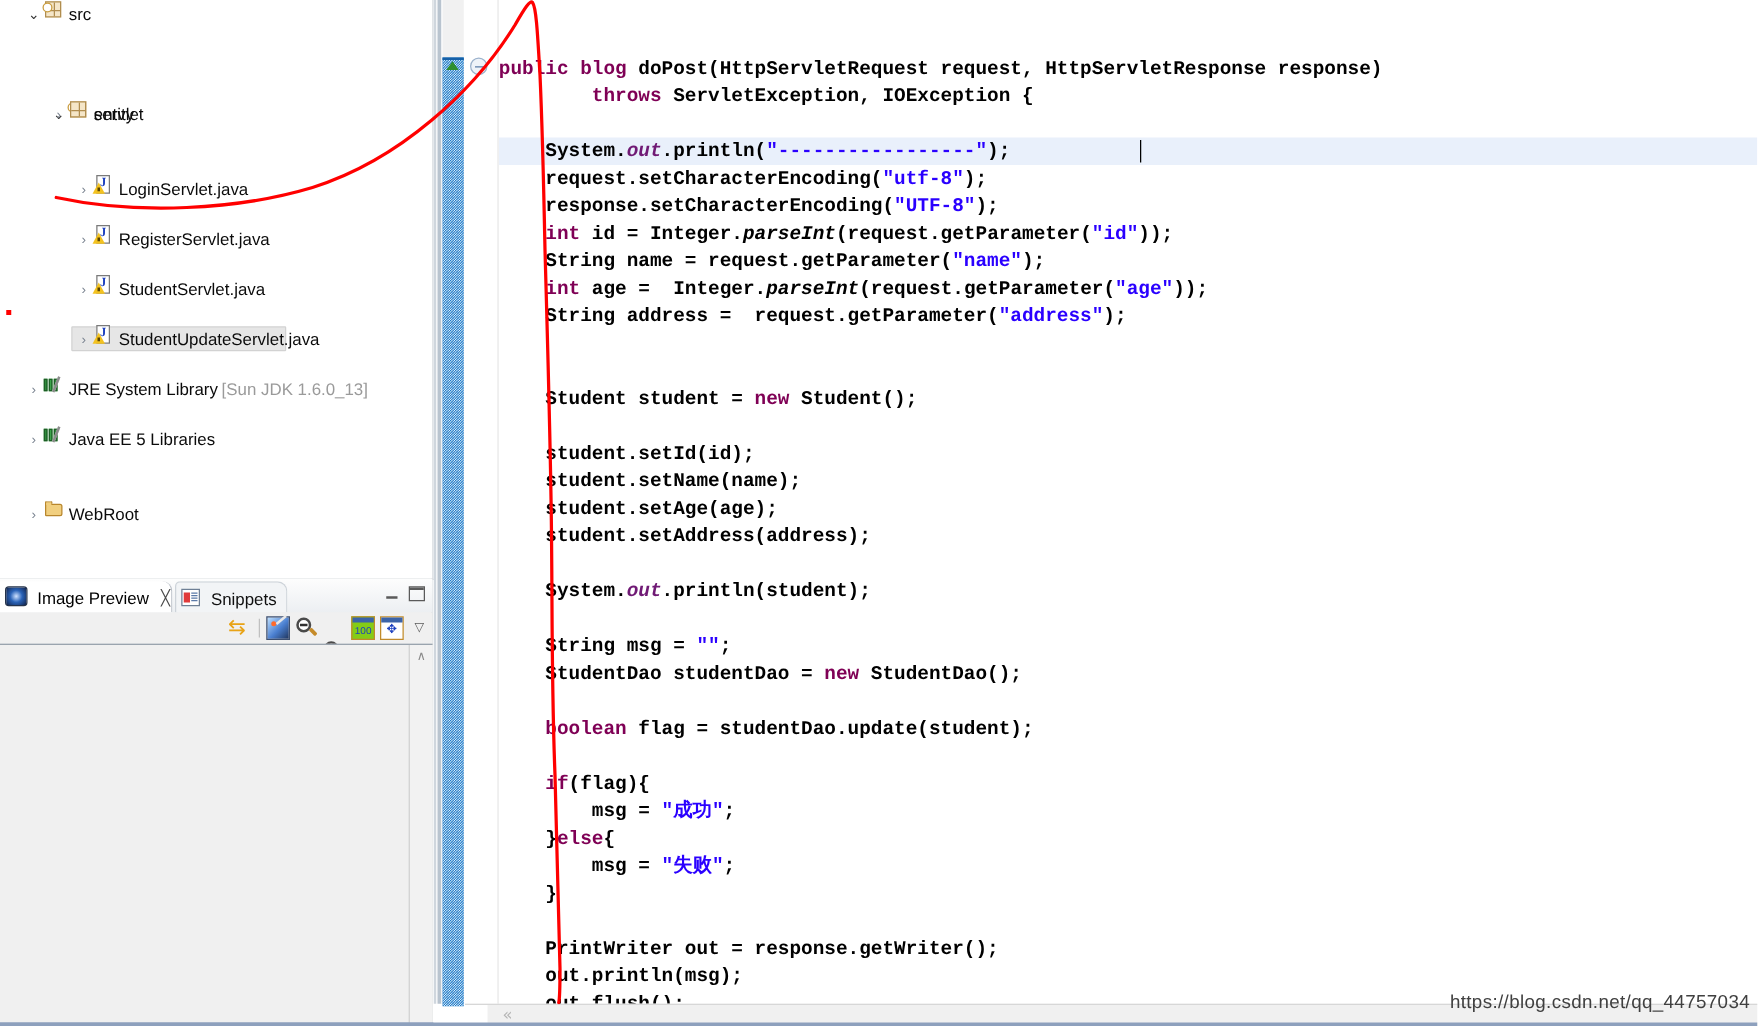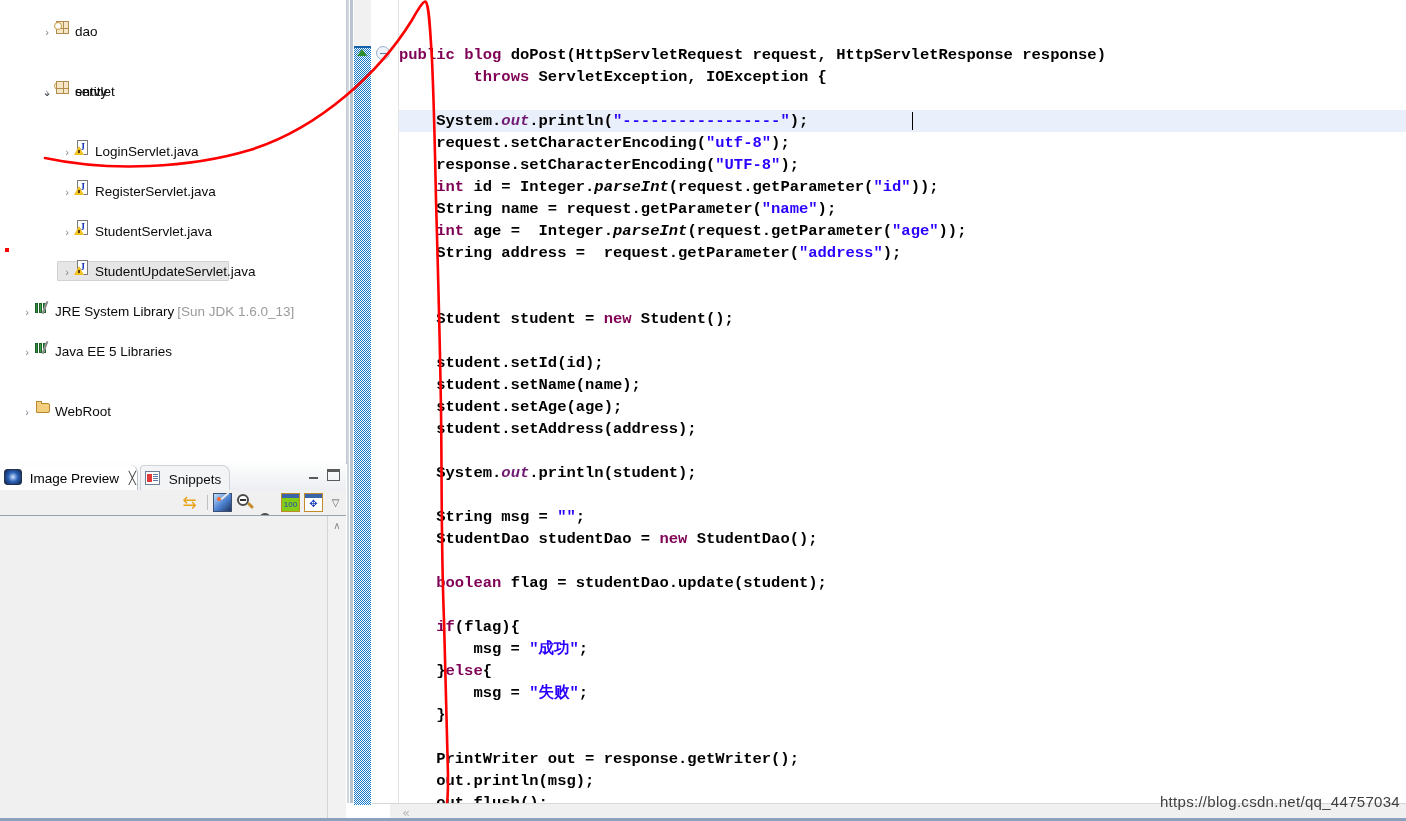--- a/index.html
+++ b/index.html
@@ -260,21 +260,21 @@
   
   #annotation{position:absolute;left:0;top:0;width:1406px;height:821px;pointer-events:none;}
   .reddot{position:absolute;left:5px;top:248px;width:4px;height:4px;background:#ff0000;}
 </style>
 </head>
 <body>
 
 <div id="left-panel">
 
   <div id="tree-panel">
-      <div class="tree-row" style="top: 20px;"><span class="inner" style="padding-left:40px;"><span class="twisty">›</span><span class="ic-pkg"><span class="gridsq"></span><span class="keyb"></span></span><span class="tlabel">dao</span></span></div>
+      <div class="tree-row" style="top: 0px;"><span class="inner" style="padding-left:20px;"><span class="twisty open">⌄</span><span class="ic-pkgfolder"><span class="gridsq"></span><span class="keyb"></span></span><span class="tlabel">src</span></span></div>
       <div class="tree-row" style="top: 60px;"><span class="inner" style="padding-left:40px;"><span class="twisty open">⌄</span><span class="ic-pkg"><span class="gridsq"></span><span class="keyb"></span></span><span class="tlabel">servlet</span></span></div>
       <div class="tree-row" style="top: 40px;"><span class="inner" style="padding-left:40px;"><span class="twisty">›</span><span class="ic-pkg"><span class="gridsq"></span></span><span class="tlabel">entity</span></span></div>
       <div class="tree-row" style="top: 80px;"><span class="inner" style="padding-left:60px;"><span class="twisty">›</span><span class="ic-java"><span class="page"></span><span class="jglyph">J</span><span class="warnb"></span></span><span class="tlabel">LoginServlet.java</span></span></div>
       <div class="tree-row" style="top: 100px;"><span class="inner" style="padding-left:60px;"><span class="twisty">›</span><span class="ic-java"><span class="page"></span><span class="jglyph">J</span><span class="warnb"></span></span><span class="tlabel">RegisterServlet.java</span></span></div>
       <div class="tree-row" style="top: 120px;"><span class="inner" style="padding-left:60px;"><span class="twisty">›</span><span class="ic-java"><span class="page"></span><span class="jglyph">J</span><span class="warnb"></span></span><span class="tlabel">StudentServlet.java</span></span></div>
       <div class="tree-row" style="top: 140px;"><span class="sel-bg" style="left:57px;width:170px;"></span><span class="inner" style="padding-left:60px;"><span class="twisty">›</span><span class="ic-java"><span class="page"></span><span class="jglyph">J</span><span class="warnb"></span></span><span class="tlabel">StudentUpdateServlet.java</span></span></div>
       <div class="tree-row" style="top: 160px;"><span class="inner" style="padding-left:20px;"><span class="twisty">›</span><span class="ic-lib"><span class="books">
               <i></i>
               <i></i>
               <i></i>

